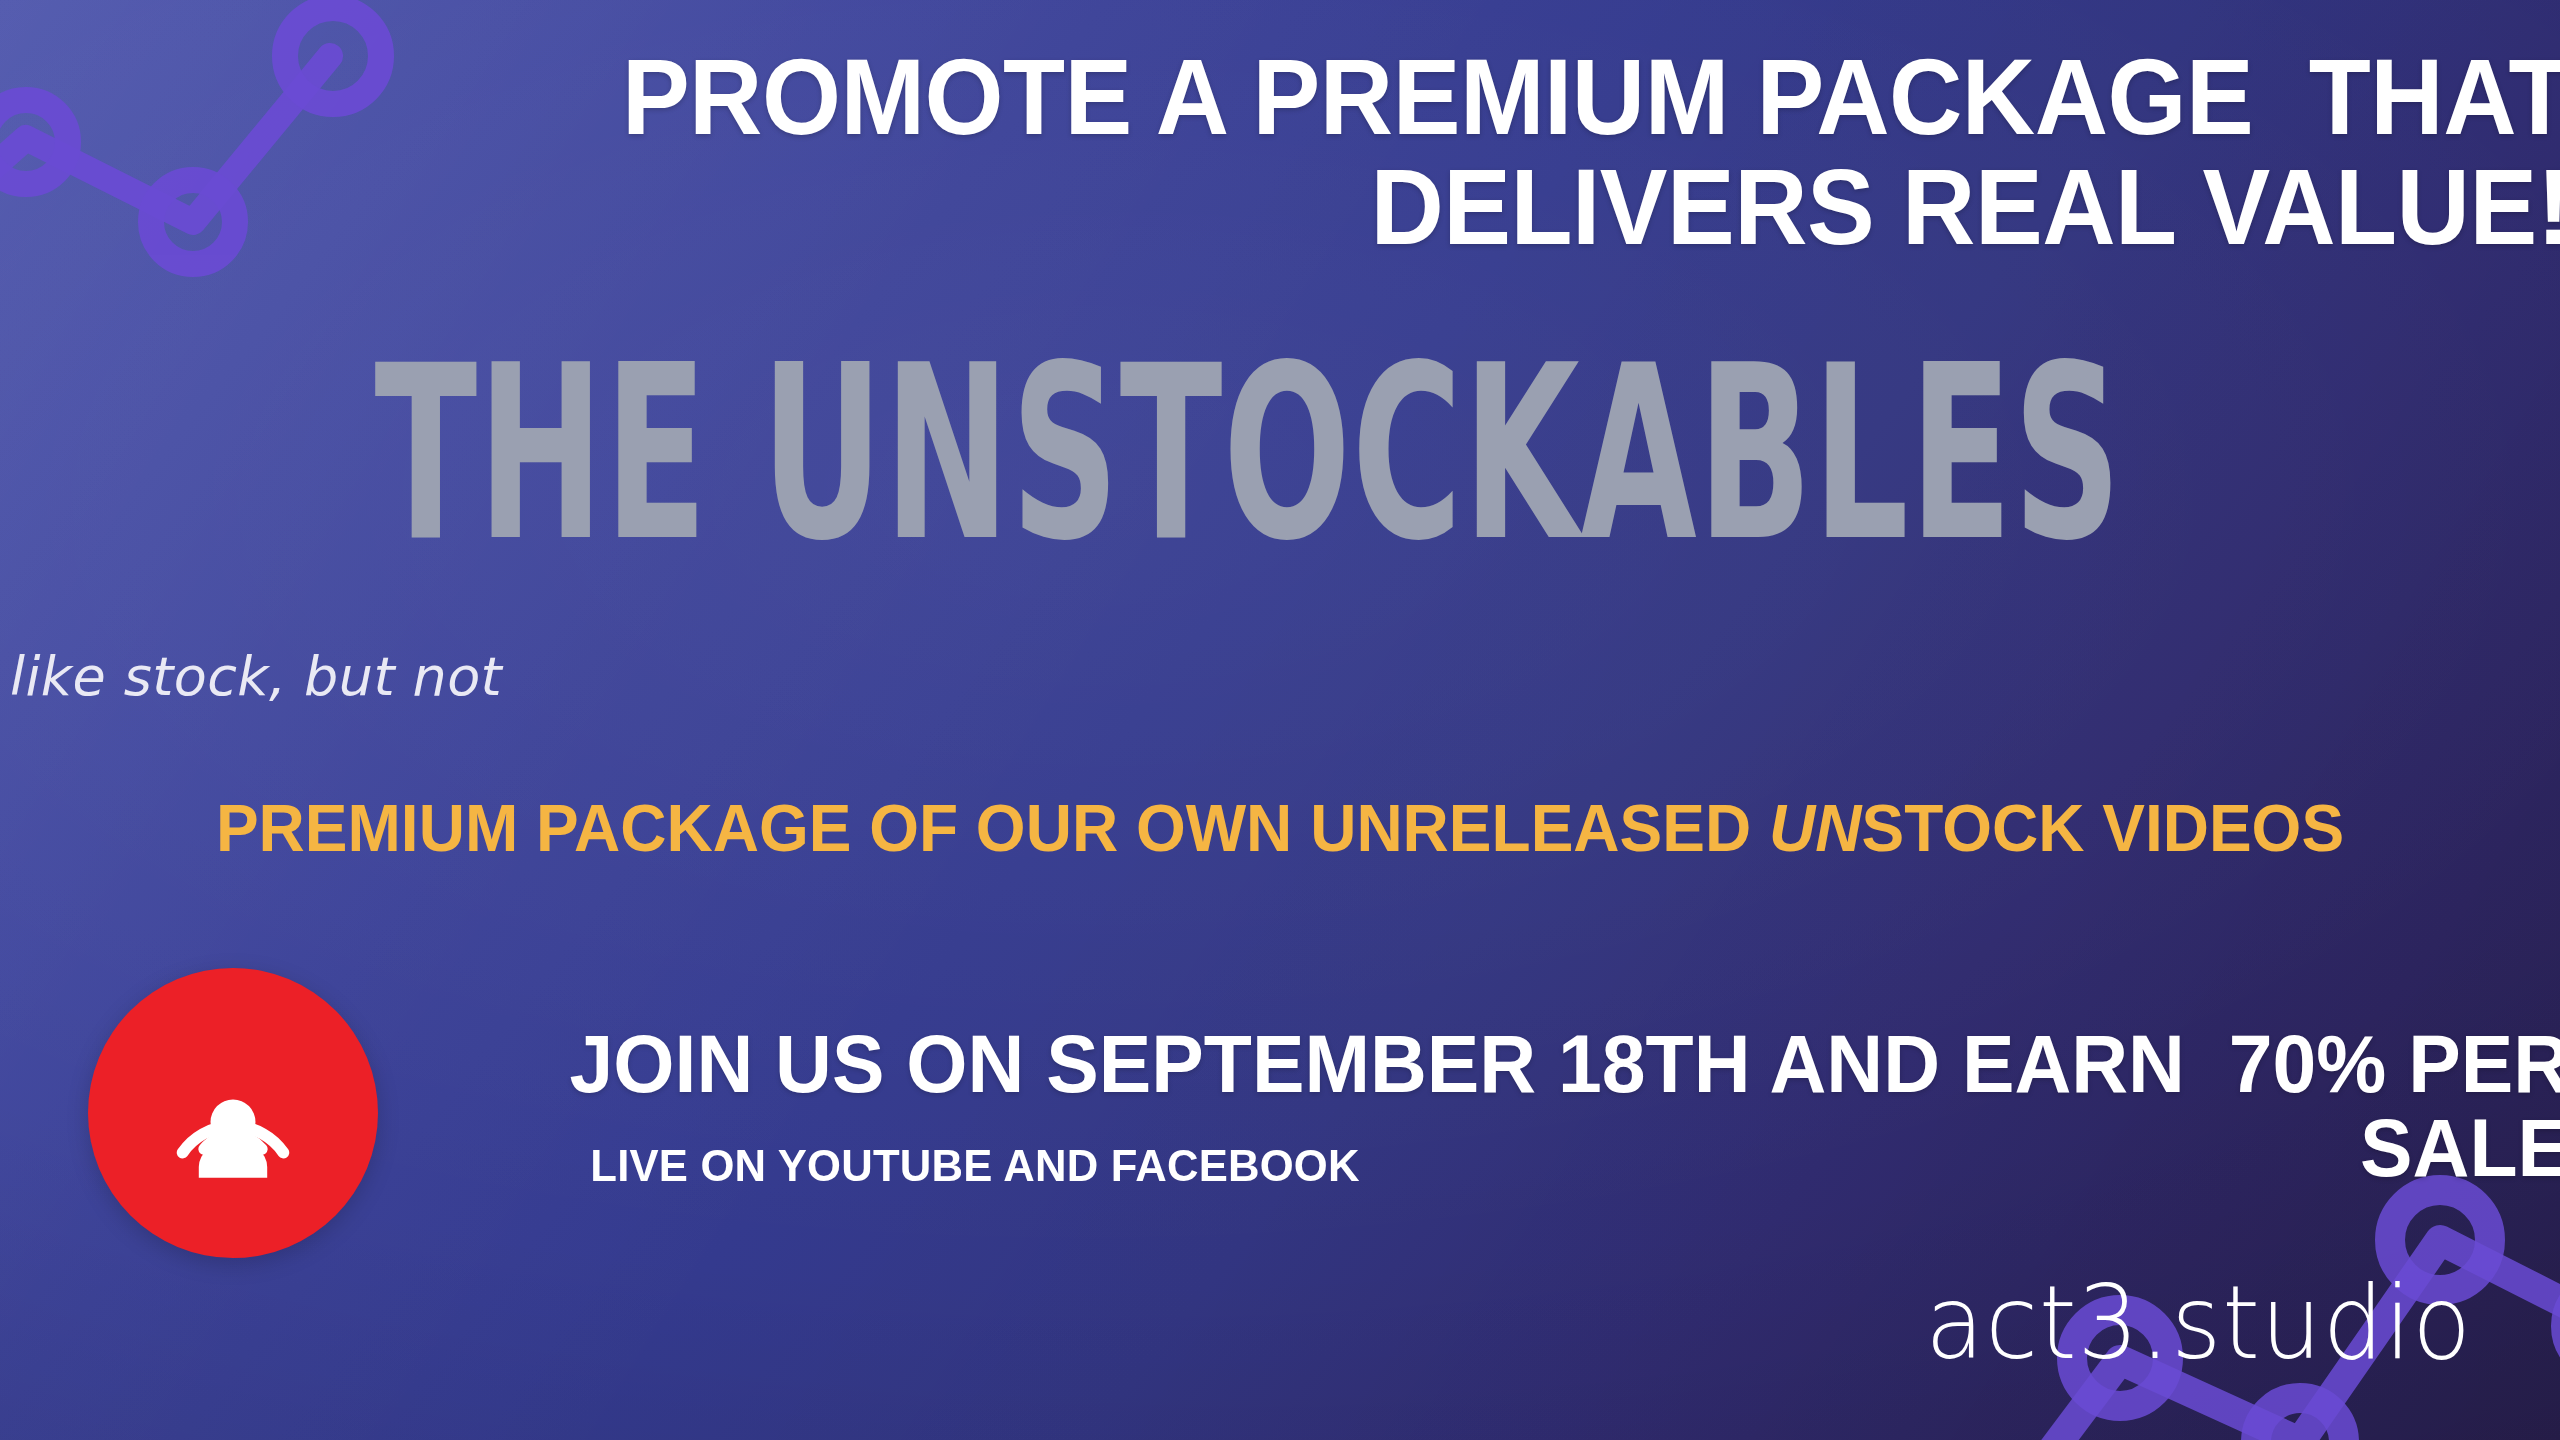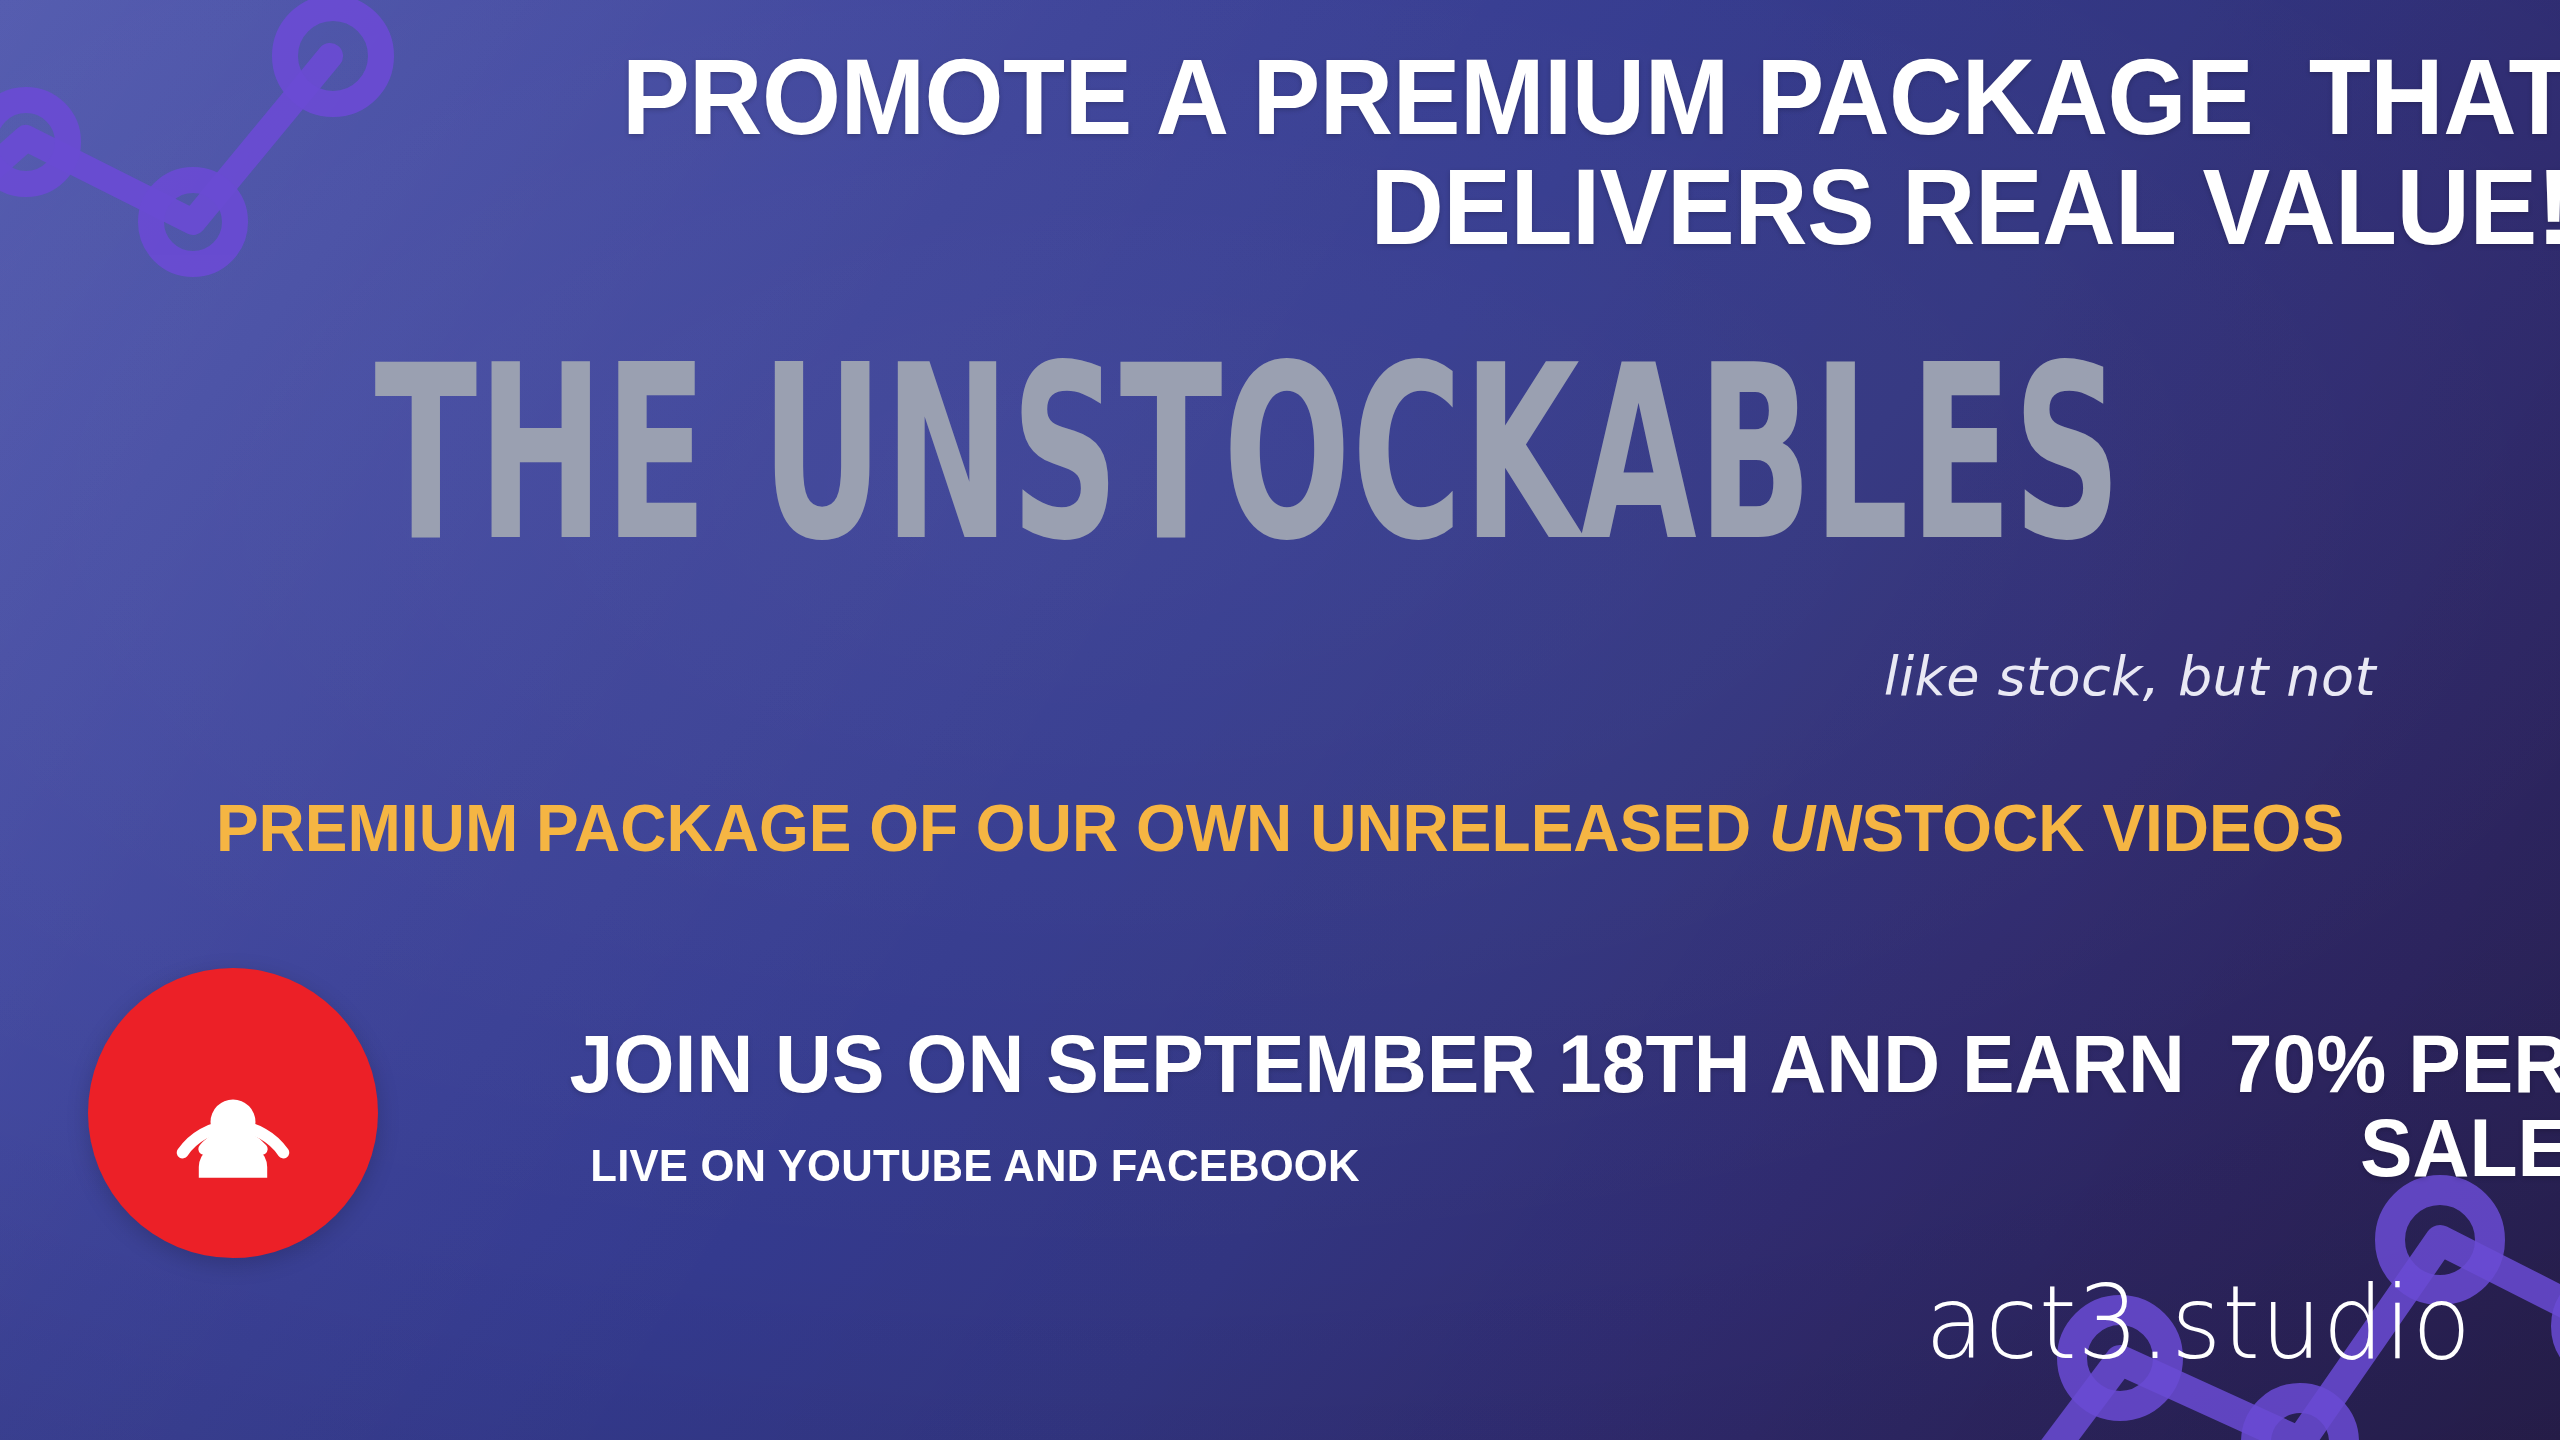--- a/index.html
+++ b/index.html
@@ -95,24 +95,24 @@
     font-weight: 700;
     font-size: 215px;
     line-height: 0.92;
     letter-spacing: 1px;
     transform: scaleX(0.70) scaleY(1.12);
     transform-origin: 50% 50%;
     white-space: nowrap;
   }
   .tagline-wrap {
     position: absolute;
-    left: 16px;
+    left: 10px;
     top: 645px;
     width: 2360px;
-    text-align: right;
+    text-align: left;
   }
   .tagline {
     display: inline-block;
     color: #e9e9f4;
     font-family: "DejaVu Sans", sans-serif;
     font-weight: 300;
     font-style: italic;
     font-size: 54px;
     letter-spacing: 0.4px;
   }

